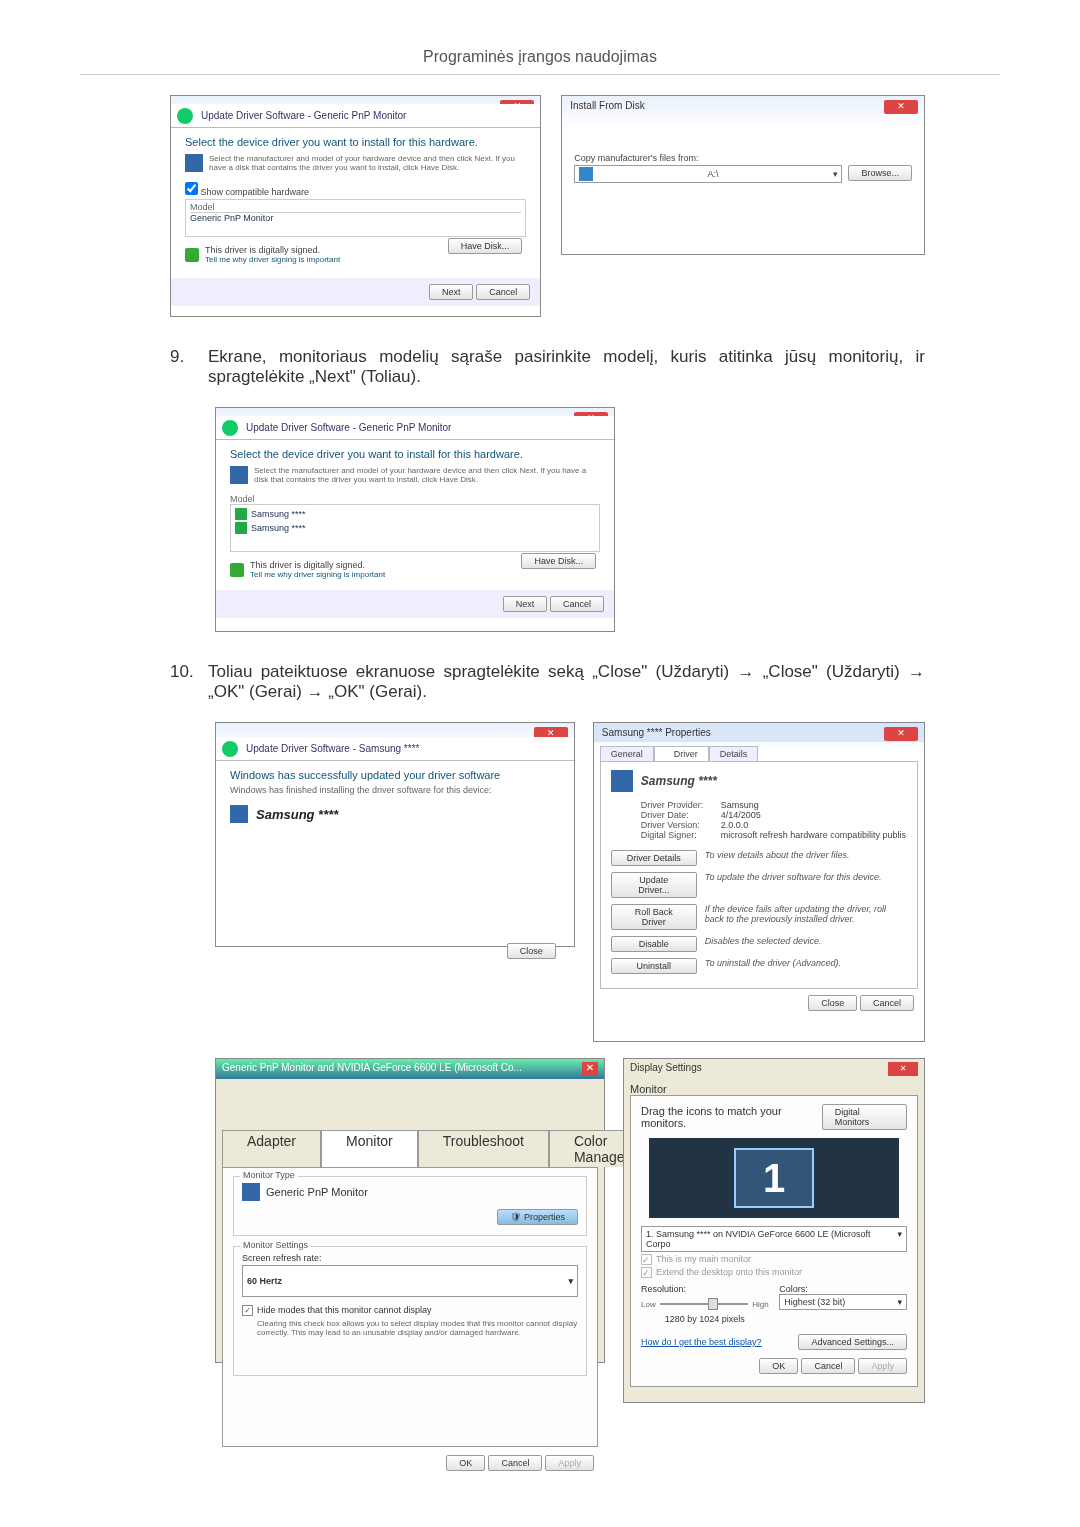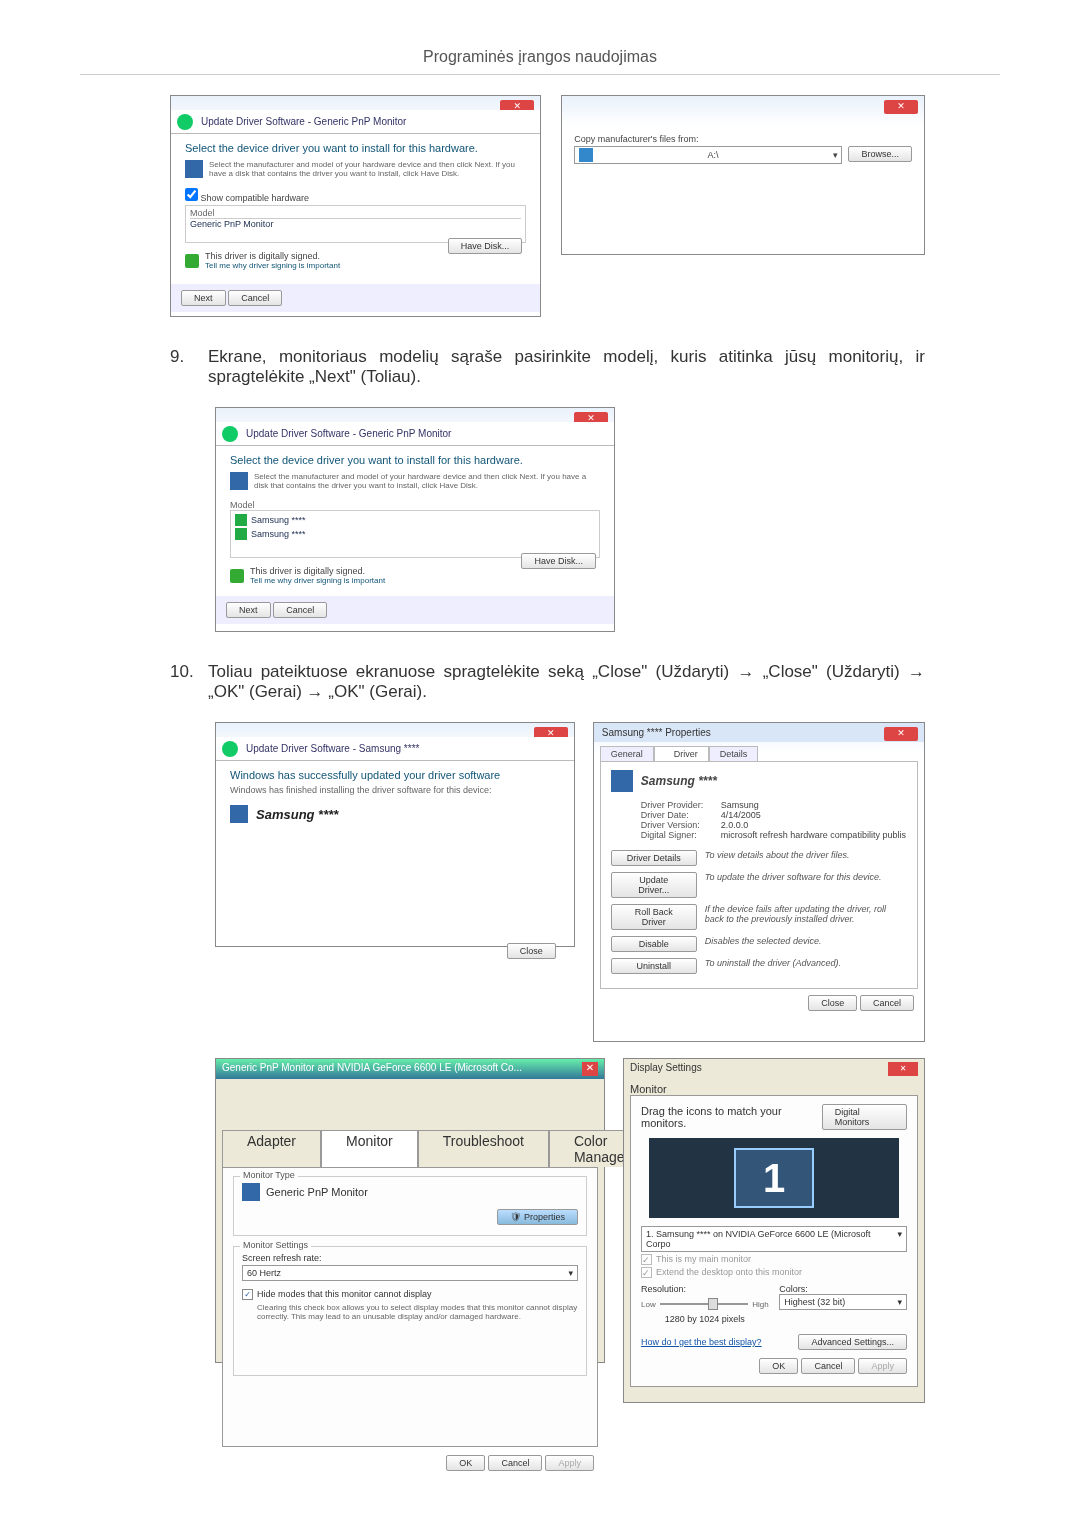--- a/index.html
+++ b/index.html
@@ -29,33 +29,33 @@
       color: #444;
       position: relative;
     }
     .win-chrome {
       position: absolute; top: 4px; right: 6px;
       background: #d44; color: #fff; width: 34px; height: 14px;
       font-size: 9px; text-align: center; line-height: 13px;
       border-radius: 2px;
     }
     .win-a { width: 400px; height: 222px; }
-    .win-a .bar { background: #fff; border-bottom: 1px solid #bbb; padding: 6px 8px 6px 30px; color: #336; margin-top: 14px; position: relative;}
+    .win-a .bar { background: #fff; border-bottom: 1px solid #bbb; padding: 6px 8px 6px 30px; color: #336; margin-top: 8px; position: relative;}
     .win-a .bar::before { content: ""; position: absolute; left: 6px; top: 4px; width: 16px; height: 16px; background: #1c6; border-radius: 50%; }
     .win-a .body { background: #fff; padding: 8px 14px; height: 150px; }
     .win-a .heading { color: #157; font-size: 11px; margin-bottom: 6px; }
     .win-a .sub { display: flex; gap: 6px; font-size: 8px; color: #666; margin-bottom: 10px; }
     .win-a .sub .ic { width: 18px; height: 18px; background: #3267a8; flex-shrink: 0;}
     .win-a .box { border: 1px solid #ccc; padding: 2px 4px; height: 38px; font-size: 9px; margin-bottom: 8px; }
     .win-a .box .sel { color: #235; }
     .win-a .line2 { display:flex; align-items:center; gap:6px; font-size: 9px; }
     .win-a .line2 .ic2 { width: 14px; height: 14px; background: #3a3; border-radius: 2px; }
     .win-a .link { color: #157; font-size: 8px; }
     .win-a .havedisk { position:absolute; right:18px; bottom:62px; }
-    .win-a .footer { background:#eef; text-align:left; padding:6px 10px; }
+    .win-a .footer { background:#eef; text-align:right; padding:6px 10px; }
     .btn {
       display: inline-block; border: 1px solid #999; background: linear-gradient(#fff,#e4e4e4);
       padding: 2px 12px; font-size: 9px; border-radius: 2px; color: #333;
     }
     .win-b { width: 392px; height: 160px; }
     .win-b .tbar { font-size: 10px; padding: 4px 8px; color: #333; }
     .win-b .body { padding: 8px 12px; }
     .win-b .up { display:flex; gap:8px; }
     .win-b .up .ic { width: 30px; height: 30px; background: #ddd; border:1px solid #bbb; border-radius:3px; flex-shrink:0;}
     .win-b .up .txt { font-size: 9px; color: #333; flex:1; }
@@ -101,21 +101,21 @@
     .win-f .tbar3 { background: linear-gradient(#6ea,#379); color:#fff; padding:3px 6px; font-size:10px; display:flex; justify-content:space-between; }
     .win-f .tbar3 .x { background:#d44; width:16px; height:14px; text-align:center; }
     .win-f .tabs2 { display:flex; padding: 4px 6px 0; }
     .win-f .tab2 { border:1px solid #999; padding:2px 24px; font-size:14px; background:#ece9d8; border-bottom:none;margin-top:47px;}
     .win-f .tab2.act { background:#fff; }
     .win-f .pan2 { border:1px solid #999; margin:0 6px; padding:8px 10px; background:#fdfdfd; height: 280px; position:relative;}
     .win-f .grp { border:1px solid #ccc; padding: 6px 8px 10px; margin-bottom:10px; position:relative;}
     .win-f .grp .gl { position:absolute; top:-7px; left:6px; background:#fdfdfd; padding:0 3px; font-size:9px; color:#555;}
     .win-f .mon { display:flex; gap:6px; align-items:center; }
     .win-f .mon .ic { width:18px; height:18px; background:#3267a8;}
-    .win-f .sel { border:1px solid #999; padding:2px 4px; font-size:9px; display:flex; justify-content:space-between; background:#fff;}
+    .win-f .sel { border:1px solid #999; padding:10px 4px; font-size:9px; display:flex; justify-content:space-between; background:#fff;font-weight:bold;}
     .win-f .chk { font-size: 9px; margin:3px 0; display:flex; gap:4px; align-items:flex-start;}
     .win-f .cb { width:11px; height:11px; border:1px solid #888; background:#fff; flex-shrink:0; text-align:center; font-size:8px; line-height:9px; color:#25a;}
     .win-f .foot2 { text-align:right; padding:8px 10px; }
     .win-g { width: 390px; height: 345px; background:#ece9d8; border:1px solid #888; }
     .win-g .tbar4 { padding:3px 6px; font-size:10px; display:flex; justify-content:space-between; color:#333;}
     .win-g .tbar4 .x { background:#d44; color:#fff; width:30px; height:14px; text-align:center; font-size:8px; line-height:13px;}
     .win-g .tabs3 { display:flex; padding: 4px 6px 0; }
     .win-g .pan3 { border:1px solid #999; margin:0 6px 6px; padding:8px 10px; background:#fdfdfd; height: 292px; position:relative;}
     .win-g .drag { display:flex; justify-content:space-between; align-items:center; }
     .win-g .preview { background:#234; width: 250px; height: 80px; margin: 8px auto; display:flex; align-items:center; justify-content:center;}
@@ -163,20 +163,21 @@
         <span class="btn havedisk">Have Disk...</span>
       </div>
       <div class="footer">
         <span class="btn">Next</span>
         <span class="btn">Cancel</span>
       </div>
     </div>
 
     <div class="win win-b">
       <div class="win-chrome">✕</div>
+      <div class="tbar">Install From Disk</div>
       <div class="body">
         <div class="copy">
           <div>Copy manufacturer's files from:</div>
           <div style="display:flex; gap:6px; align-items:center;">
             <div class="inp" style="flex:1;">
               <span class="a5"></span>
               <span>A:\</span>
               <span>▾</span>
             </div>
             <span class="btn">Browse...</span>

